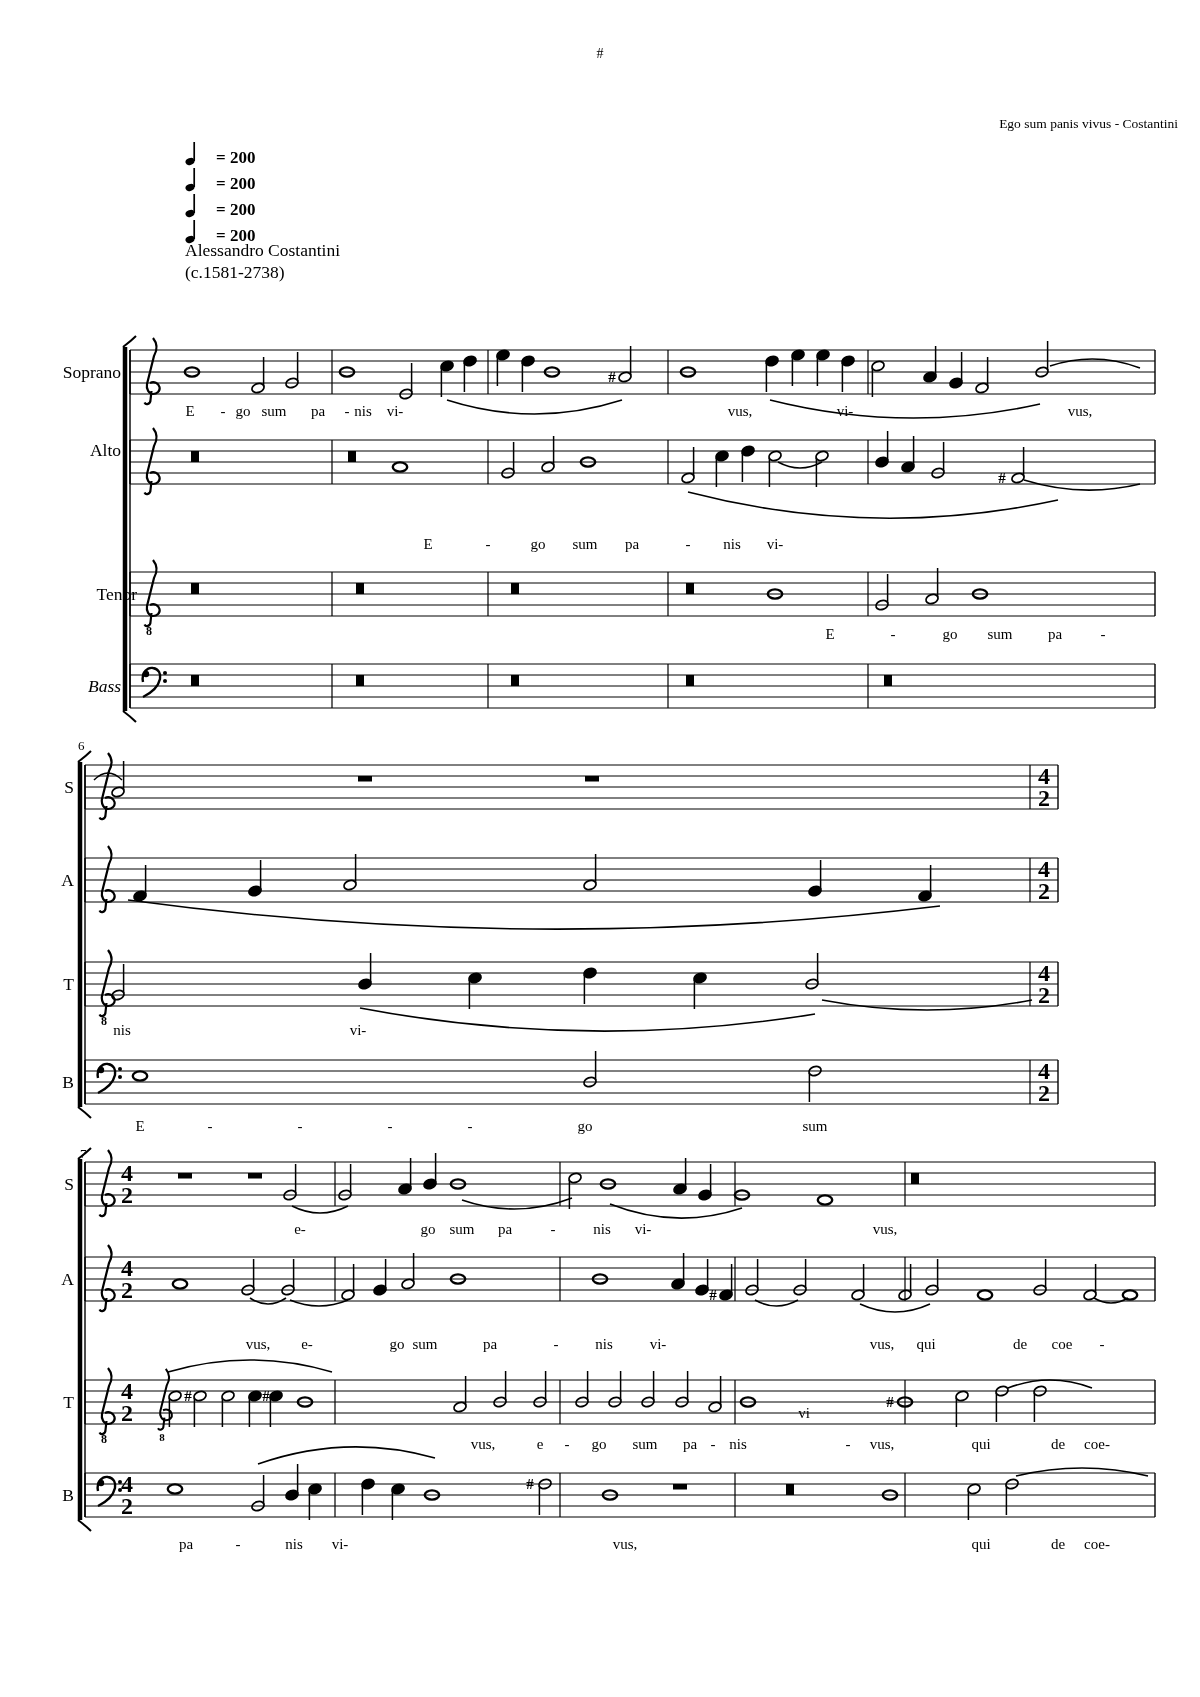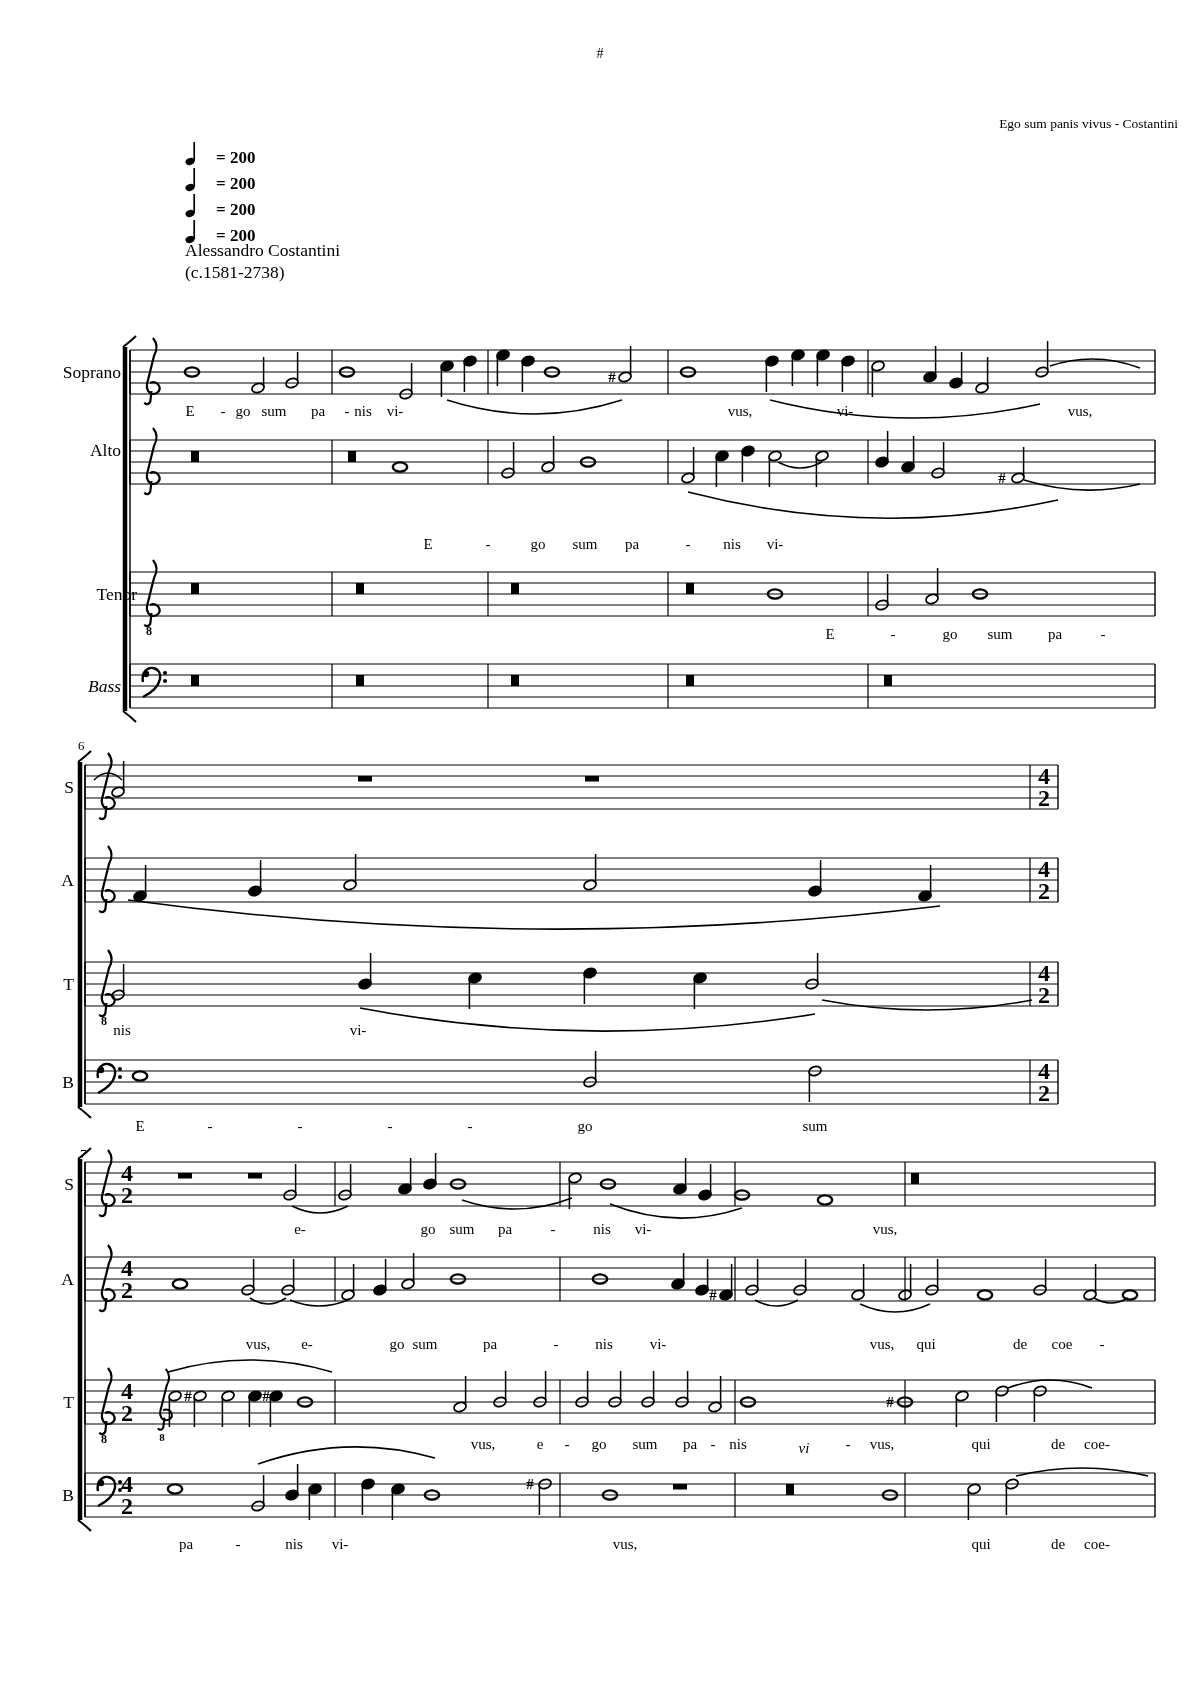--- a/index.html
+++ b/index.html
@@ -591,21 +591,21 @@
       <span class="abs lyric" style="left:1102px;top:1336px;">-</span>
       <span class="abs voice-label" style="left:74px;top:1402px;">T</span>
       <span class="abs lyric" style="left:483px;top:1436px;">vus,</span>
       <span class="abs lyric" style="left:540px;top:1436px;">e</span>
       <span class="abs lyric" style="left:567px;top:1436px;">-</span>
       <span class="abs lyric" style="left:599px;top:1436px;">go</span>
       <span class="abs lyric" style="left:645px;top:1436px;">sum</span>
       <span class="abs lyric" style="left:690px;top:1436px;">pa</span>
       <span class="abs lyric" style="left:713px;top:1436px;">-</span>
       <span class="abs lyric" style="left:738px;top:1436px;">nis</span>
-      <span class="abs lyric" style="left:804px;top:1440px;font-style:italic;">vi</span>
+      <span class="abs lyric" style="left:804px;top:1405px;">vi</span>
       <span class="abs lyric" style="left:848px;top:1436px;">-</span>
       <span class="abs lyric" style="left:882px;top:1436px;">vus,</span>
       <span class="abs lyric" style="left:981px;top:1436px;">qui</span>
       <span class="abs lyric" style="left:1058px;top:1436px;">de</span>
       <span class="abs lyric" style="left:1097px;top:1436px;">coe-</span>
       <span class="abs voice-label" style="left:74px;top:1495px;">B</span>
       <span class="abs lyric" style="left:186px;top:1536px;">pa</span>
       <span class="abs lyric" style="left:238px;top:1536px;">-</span>
       <span class="abs lyric" style="left:294px;top:1536px;">nis</span>
       <span class="abs lyric" style="left:340px;top:1536px;">vi-</span>

